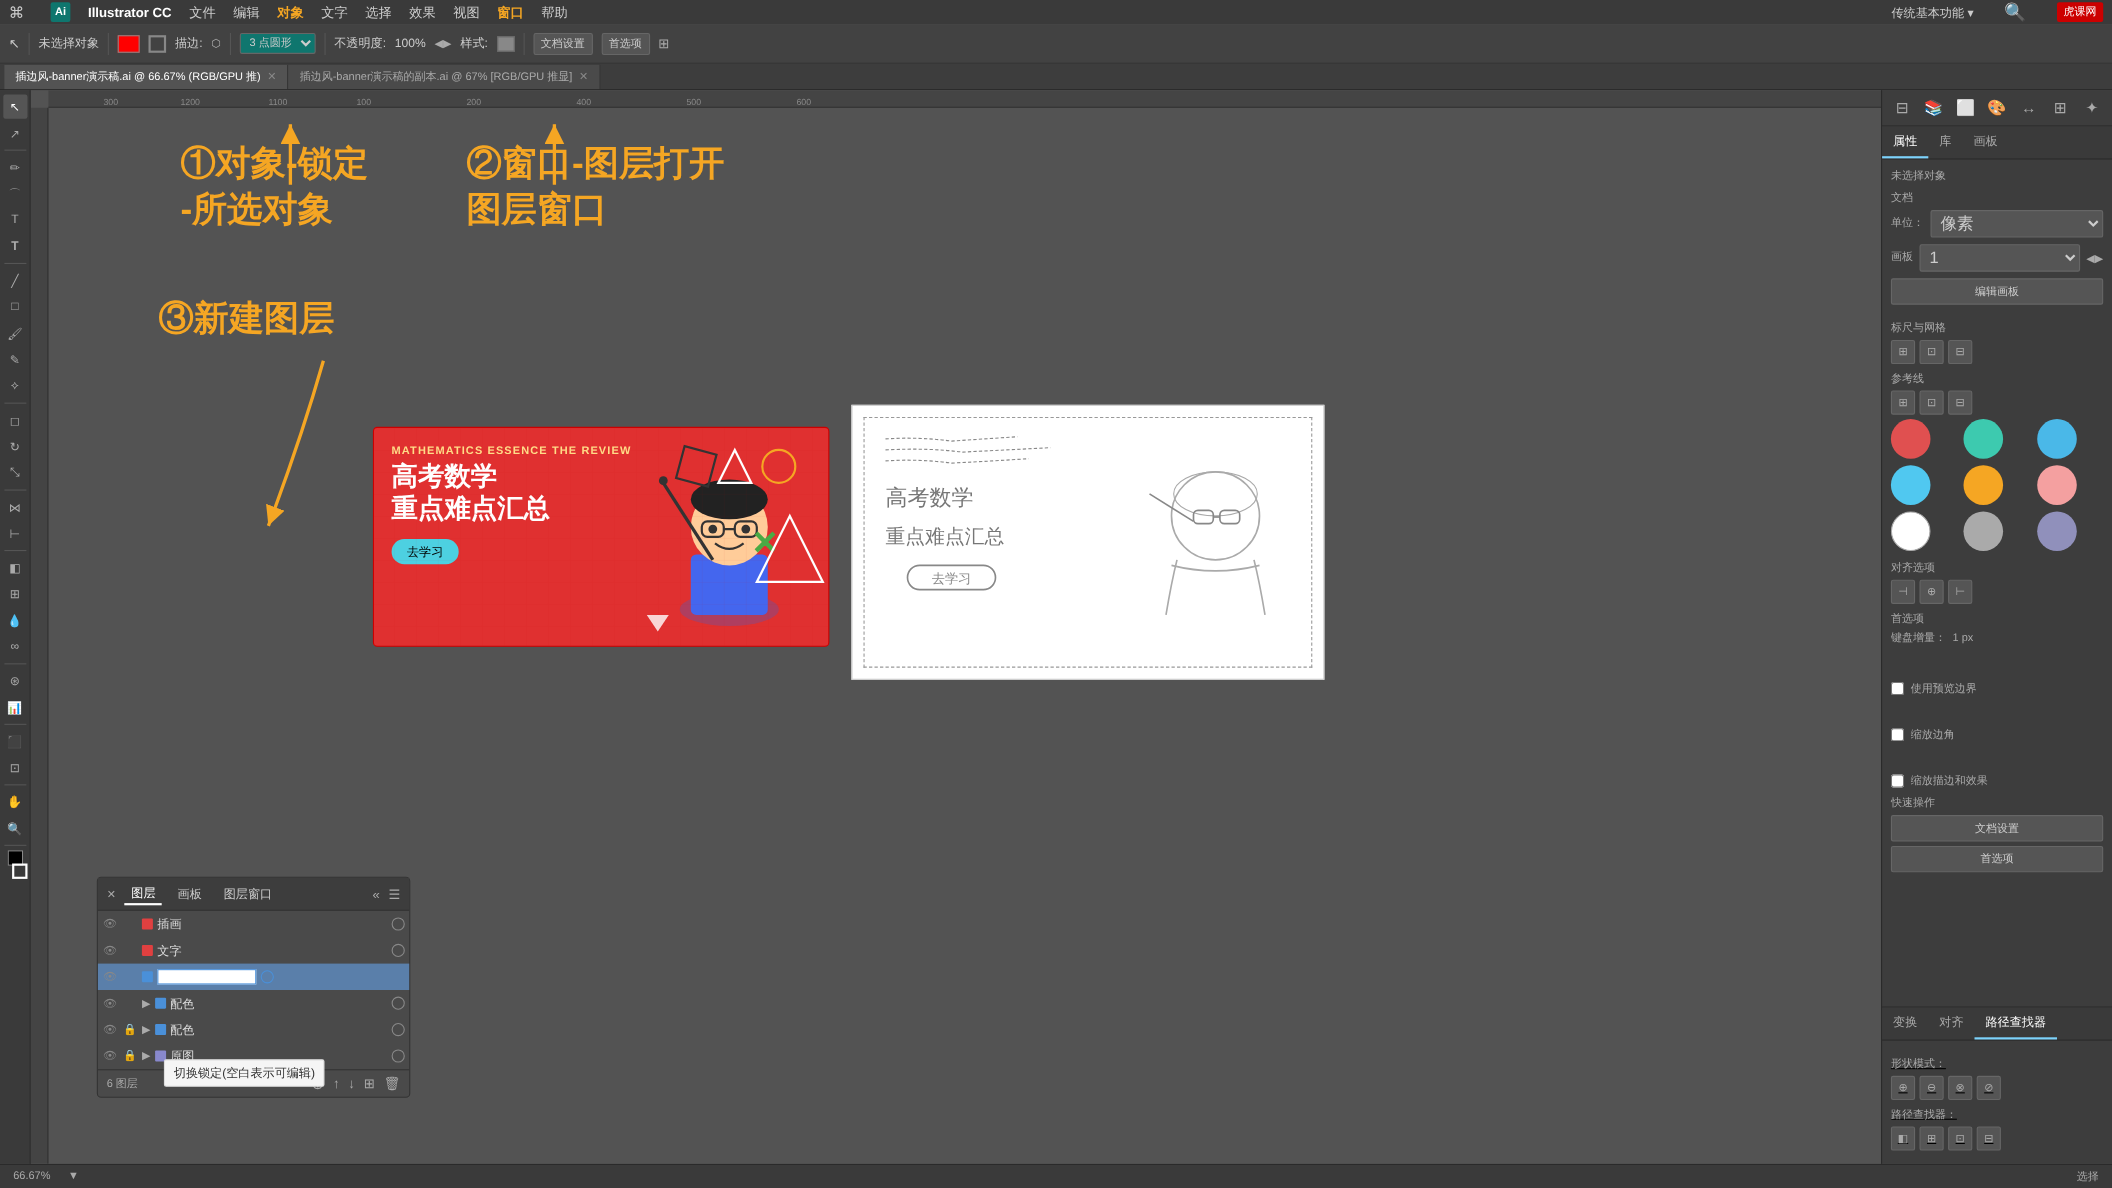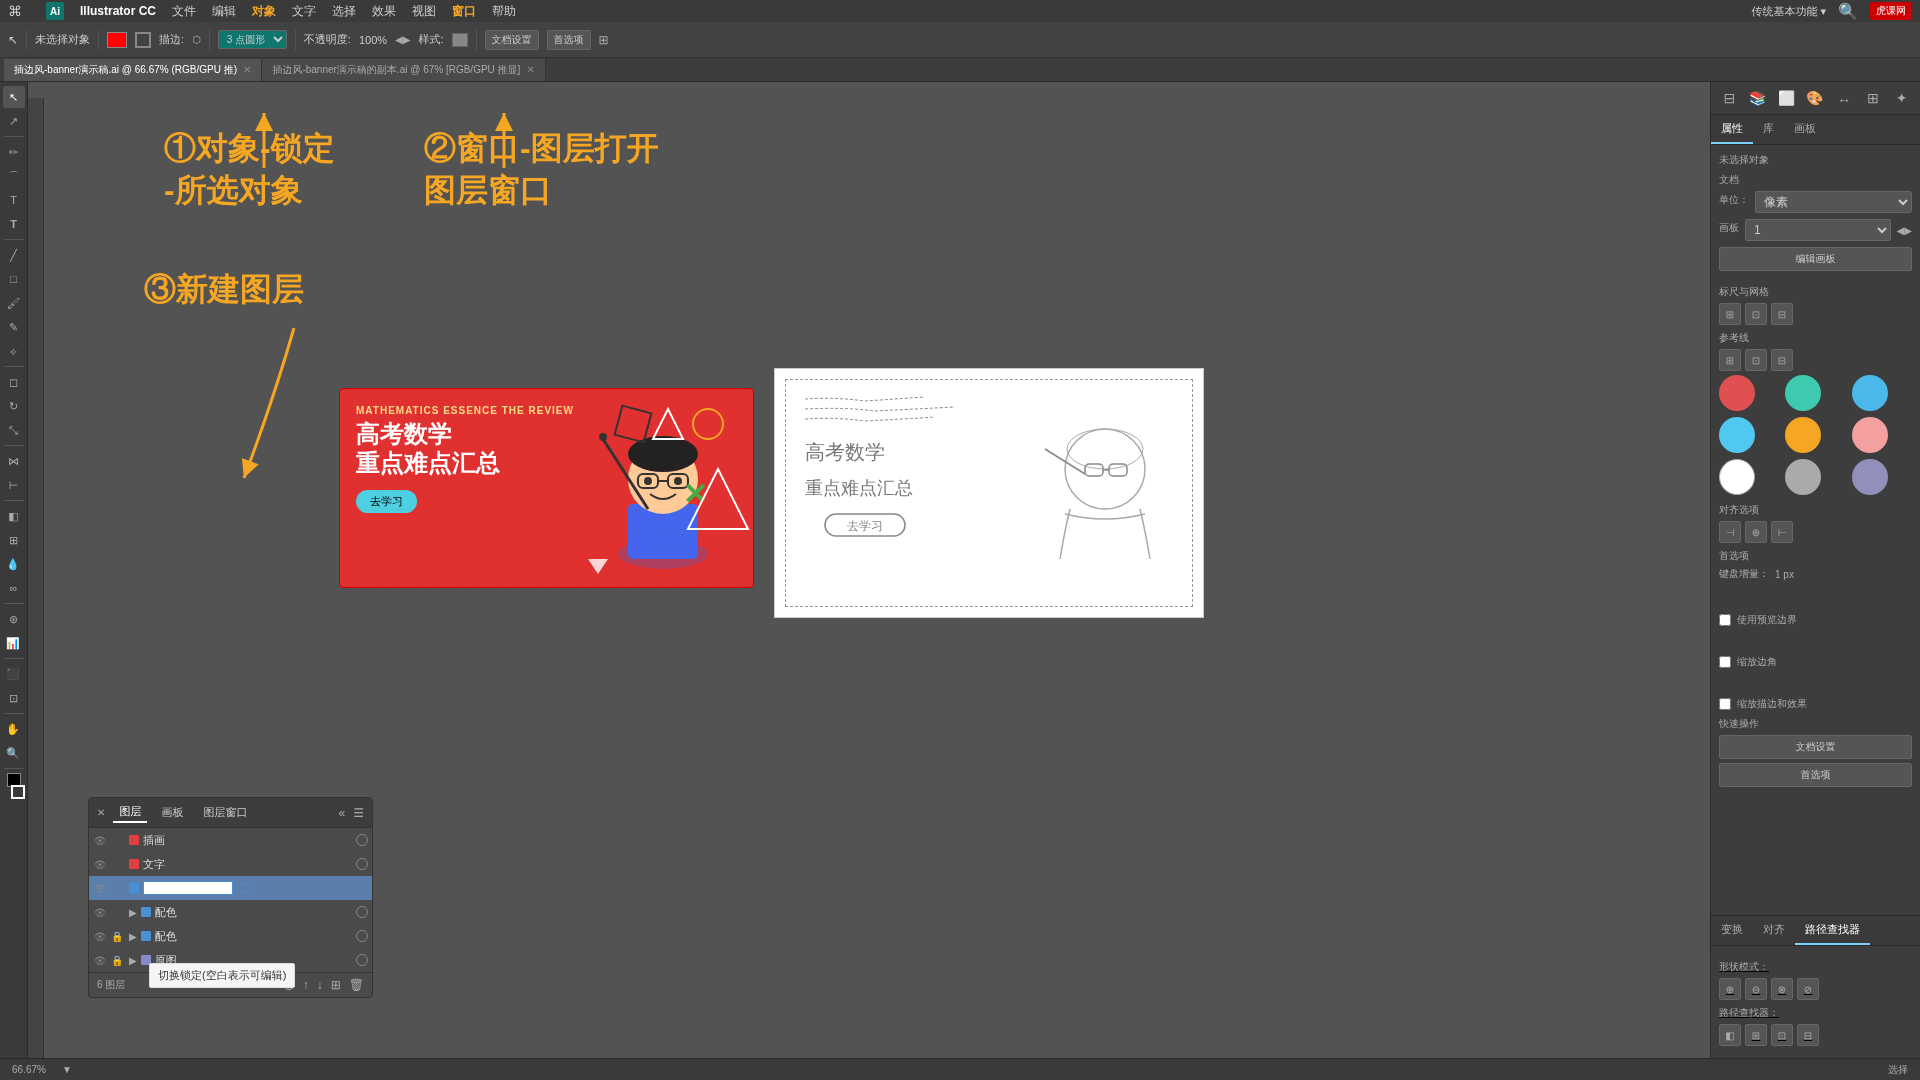--- a/index.html
+++ b/index.html
@@ -11,21 +11,21 @@
       height: 22px;
       background: #3a3a3a;
       display: flex;
       align-items: center;
       padding: 0 8px;
       gap: 16px;
     }
     .menu-bar .apple-icon { color: #ccc; font-size: 14px; margin-right: 8px; }
     .menu-bar .app-name { color: #fff; font-size: 12px; font-weight: bold; }
     .menu-bar .menu-item { color: #ccc; font-size: 12px; cursor: pointer; }
-    .menu-bar .right-section { margin-left: auto; display: flex; align-items: center; gap: 12px; }
+    .menu-bar .right-section { margin-left: auto; display: flex; align-items: center; gap: 28px; }
 
     
     .toolbar {
       width: 100%;
       height: 36px;
       background: #424242;
       display: flex;
       align-items: center;
       padding: 0 8px;
       gap: 8px;
@@ -239,21 +239,21 @@
       cursor: pointer;
     }
     .right-tab.active { color: #fff; border-bottom: 2px solid #7dd3fc; }
     .right-panel-content { padding: 8px; flex: 1; overflow: hidden; }
     .property-label { font-size: 10px; color: #aaa; margin-bottom: 4px; }
     .property-row { display: flex; align-items: center; gap: 6px; margin-bottom: 6px; }
     .property-select {
       background: #555;
       border: 1px solid #666;
       color: #ccc;
-      font-size: 12px;
+      font-size: 15px;
       padding: 2px 4px;
       border-radius: 2px;
       flex: 1;
     }
     .panel-btn {
       background: #555;
       border: 1px solid #666;
       color: #ccc;
       font-size: 10px;
       padding: 4px 8px;
@@ -478,20 +478,30 @@
     <div class="tool-btn">🔍</div>
     <div class="tool-separator"></div>
     <div style="display:flex;flex-direction:column;align-items:center;gap:2px;">
       <div style="width:14px;height:14px;background:#000;border:1px solid #888;"></div>
       <div style="width:14px;height:14px;border:2px solid #fff;position:relative;top:-4px;left:4px;background:transparent;"></div>
     </div>
   </div>
 
   <div class="canvas-area">
 
+    <div class="ruler-h">
+      <span style="position:absolute;left:50px;">300</span>
+      <span style="position:absolute;left:120px;">1200</span>
+      <span style="position:absolute;left:200px;">1100</span>
+      <span style="position:absolute;left:280px;">100</span>
+      <span style="position:absolute;left:380px;">200</span>
+      <span style="position:absolute;left:480px;">400</span>
+      <span style="position:absolute;left:580px;">500</span>
+      <span style="position:absolute;left:680px;">600</span>
+    </div>
     <div class="ruler-v"></div>
 
     <div class="canvas-content">
 
       <div class="annotation" style="top:30px; left:120px; font-size:32px; line-height:1.3;">
         <span style="white-space:pre-line;">①对象-锁定
 -所选对象</span>
       </div>
 
       <svg class="arrow" style="top:0px;left:180px;width:80px;height:80px;" viewBox="0 0 80 80">

